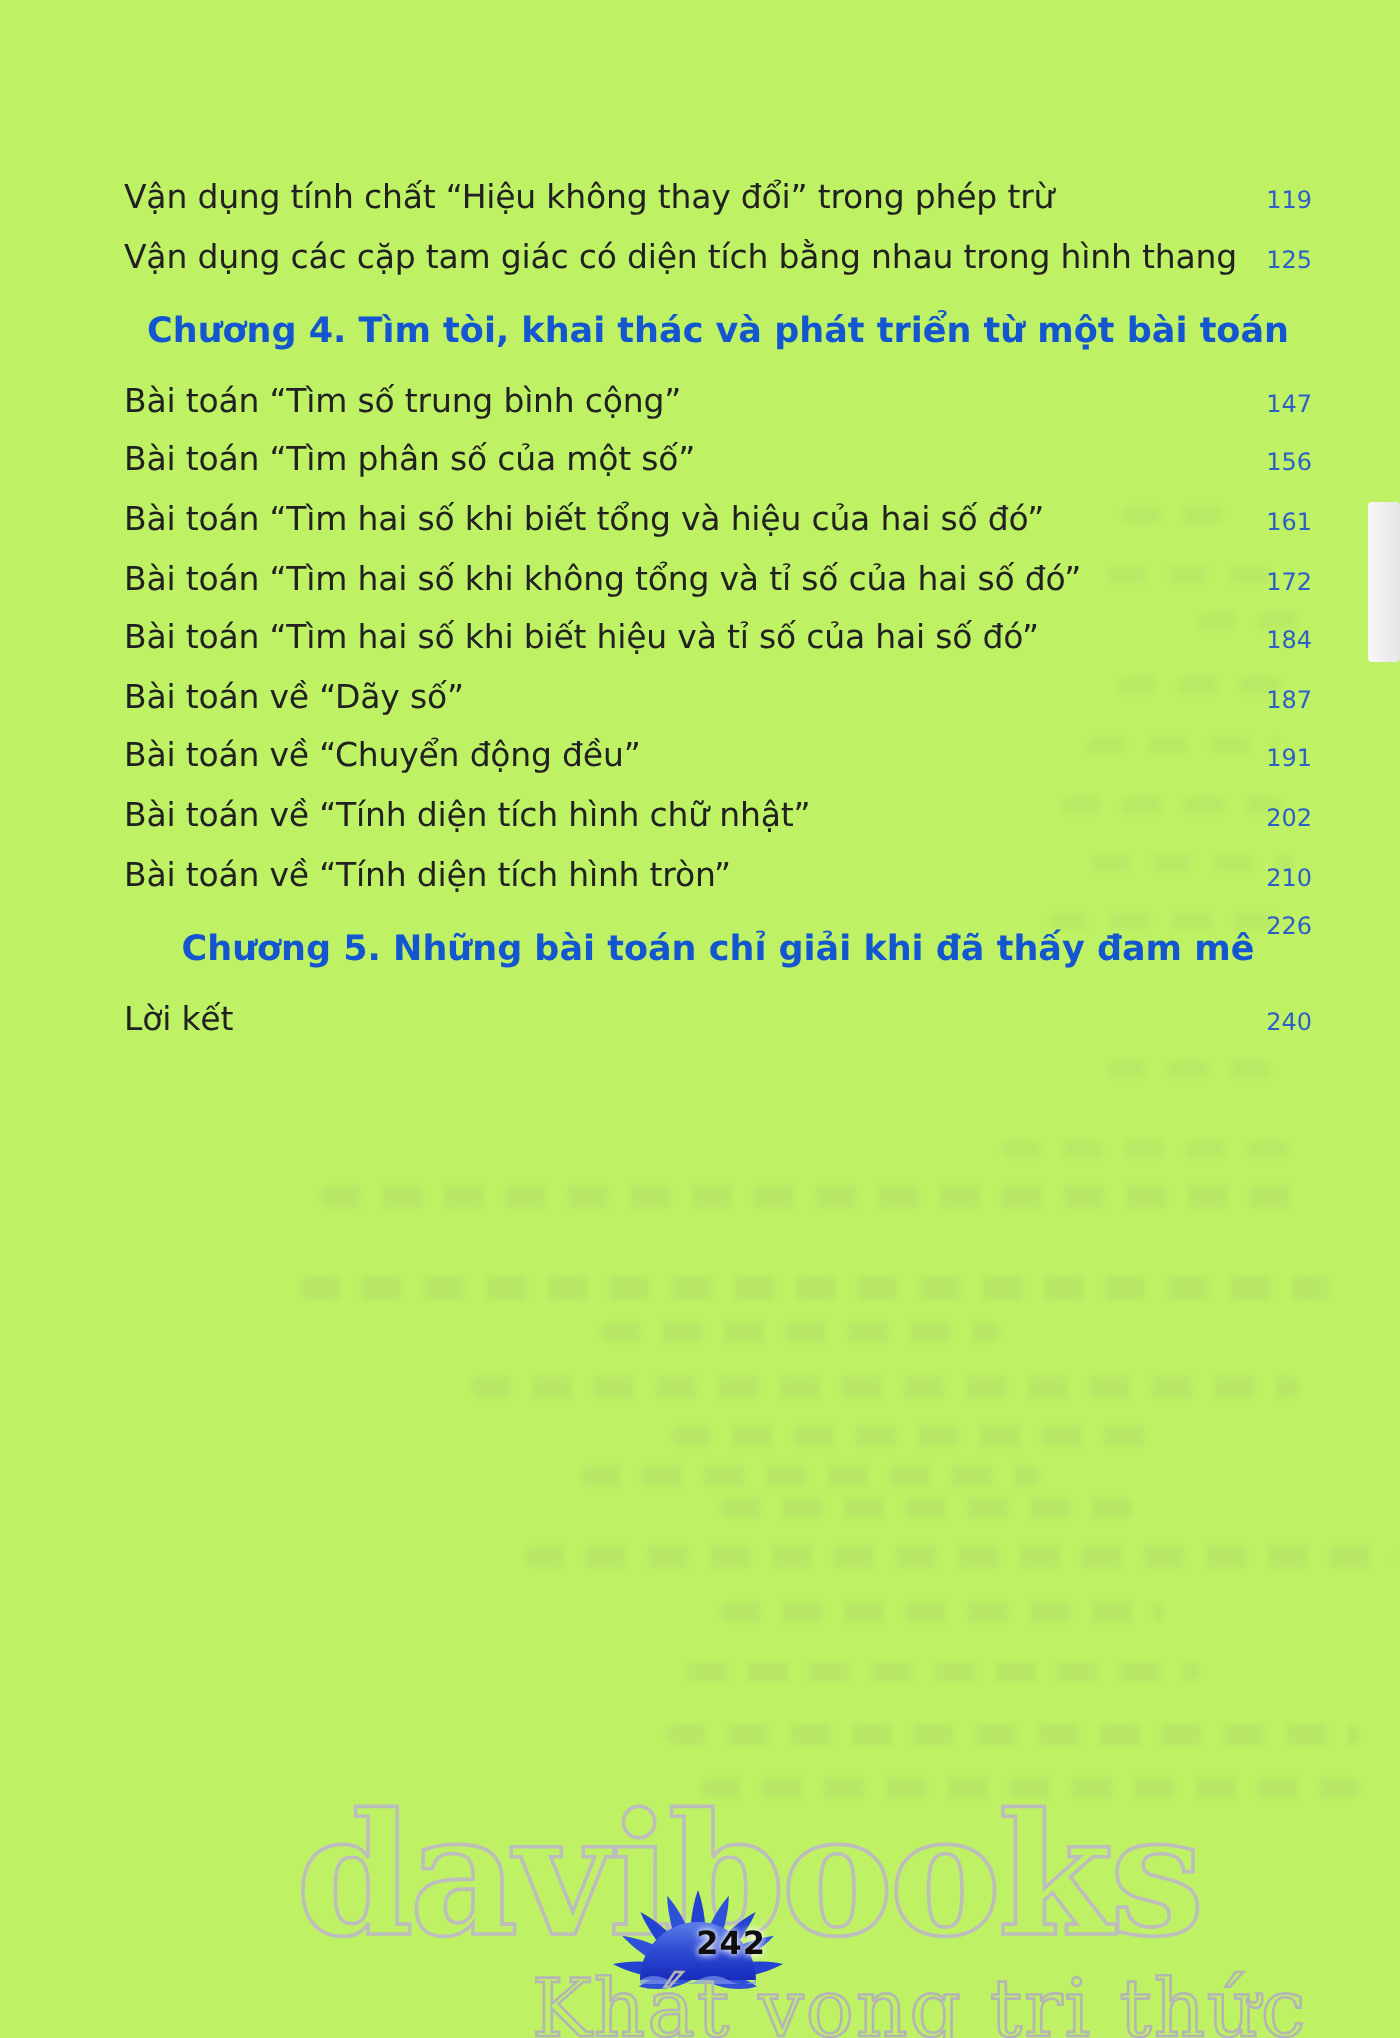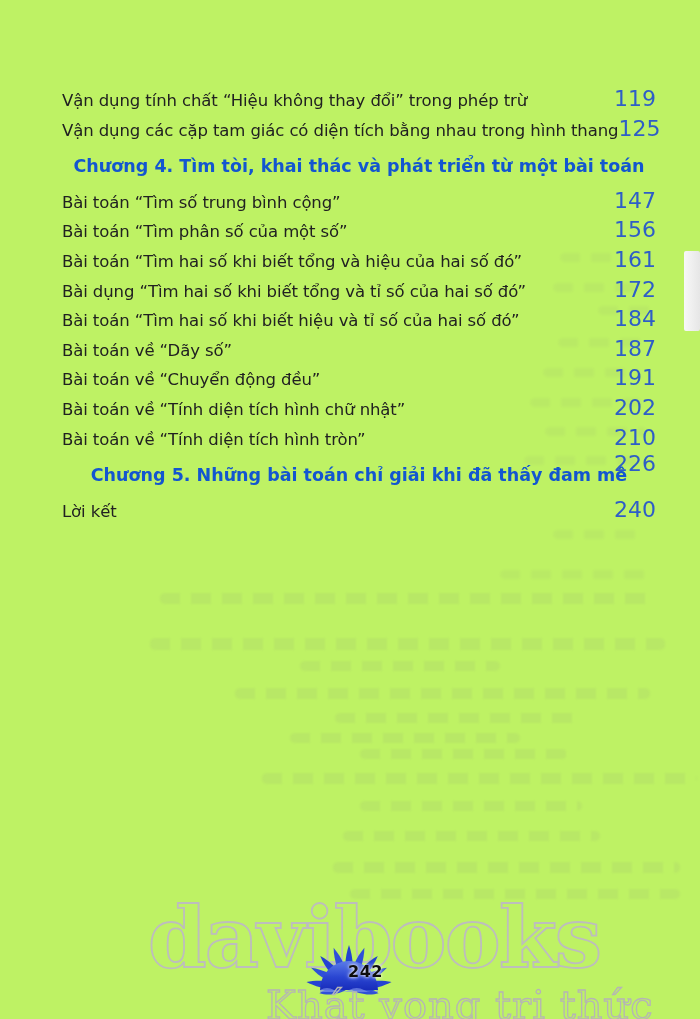--- a/index.html
+++ b/index.html
@@ -10,21 +10,21 @@
   }
   html,body{margin:0;padding:0;background:#ffffff;}
   .sheet{
     position:relative;width:700px;height:1019px;background:#bef264;overflow:hidden;
     font-family:"DejaVu Sans","Liberation Sans",sans-serif;color:var(--body-text);
   }
   
   .toc{position:absolute;top:84px;left:62px;right:44px;z-index:5;}
   .toc-row{display:flex;justify-content:space-between;align-items:baseline;height:29.6px;line-height:29.6px;}
   .toc-label{font-size:16.5px;letter-spacing:-0.1px;white-space:nowrap;}
-  .toc-page{font-size:22px;color:var(--num-blue);}
+  .toc-page{font-size:12px;color:var(--num-blue);}
   .toc-heading{
     position:relative;height:29.6px;line-height:29.6px;margin-top:9px;margin-bottom:4px;
     text-align:center;font-weight:700;font-size:17.5px;color:var(--head-blue);white-space:nowrap;
   }
   .toc-heading .toc-page{position:absolute;right:0;top:-12px;font-weight:400;}
   
   .ghost{
     position:absolute;z-index:1;border-radius:5px;
     background:repeating-linear-gradient(90deg, rgba(125,125,125,0.85) 0 20px, rgba(125,125,125,0) 20px 31px);
     opacity:0.10;filter:blur(1.3px);
@@ -74,21 +74,21 @@
       </div>
       <div class="toc-row">
         <span class="toc-label">Bài toán “Tìm phân số của một số”</span>
         <span class="toc-page">156</span>
       </div>
       <div class="toc-row">
         <span class="toc-label">Bài toán “Tìm hai số khi biết tổng và hiệu của hai số đó”</span>
         <span class="toc-page">161</span>
       </div>
       <div class="toc-row">
-        <span class="toc-label">Bài dụng “Tìm hai số khi biết tổng và tỉ số của hai số đó”</span>
+        <span class="toc-label">Bài toán “Tìm hai số khi không tổng và tỉ số của hai số đó”</span>
         <span class="toc-page">172</span>
       </div>
       <div class="toc-row">
         <span class="toc-label">Bài toán “Tìm hai số khi biết hiệu và tỉ số của hai số đó”</span>
         <span class="toc-page">184</span>
       </div>
       <div class="toc-row">
         <span class="toc-label">Bài toán về “Dãy số”</span>
         <span class="toc-page">187</span>
       </div>

